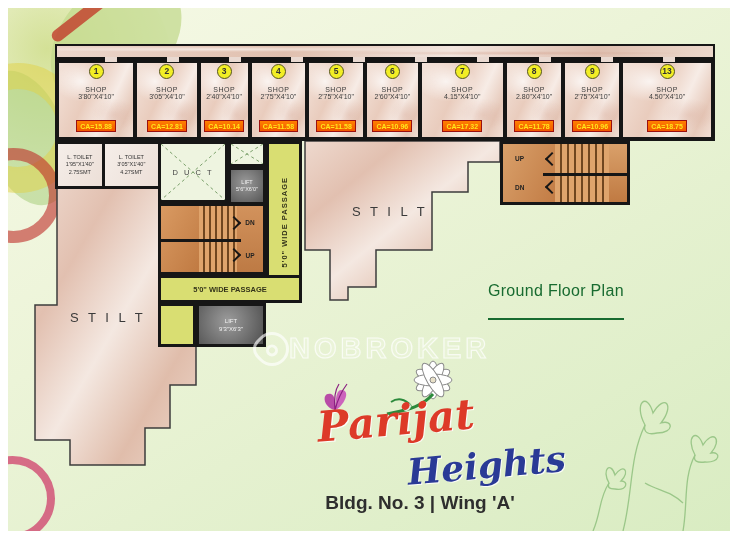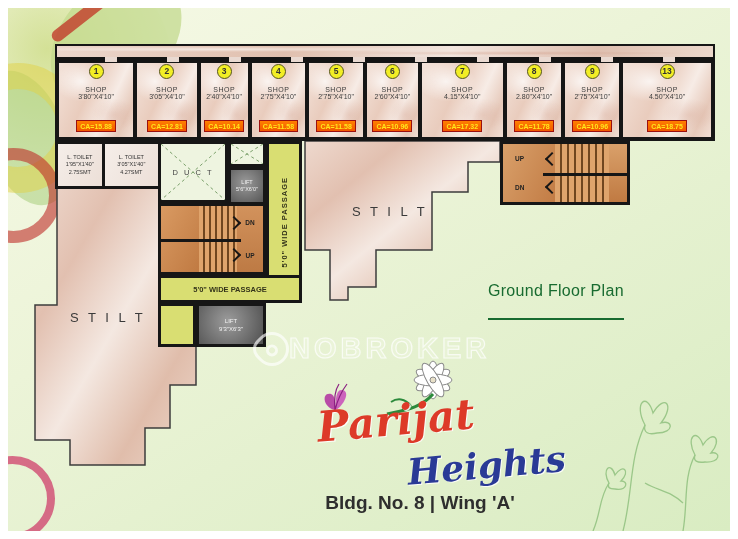--- a/index.html
+++ b/index.html
@@ -309,15 +309,15 @@
     </svg>
     <svg class="abs" style="left:10px;top:14px" width="40" height="40" viewBox="0 0 40 40">
       <path d="M20 30 C 8 28, 6 12, 16 14 C 20 15, 21 24, 20 30 Z" fill="#b02fa0" opacity=".85"></path>
       <path d="M21 30 C 30 24, 36 10, 26 10 C 21 10, 20 22, 21 30 Z" fill="#c84ab8" opacity=".85"></path>
       <path d="M20 30 C 22 22, 26 12, 32 4 M20 30 C 19 20, 20 10, 24 4" fill="none" stroke="#8a2080" stroke-width="1.2"></path>
     </svg>
     <div class="logo-primary">Parijat</div>
     <div class="logo-secondary">Heights</div>
   </div>
 
-  <div class="abs bldg-line">Bldg. No. 8 | Wing 'A'</div>
+  <div class="abs bldg-line">Bldg. No. 3 | Wing 'A'</div>
 
 </div>
 
 </body></html>

